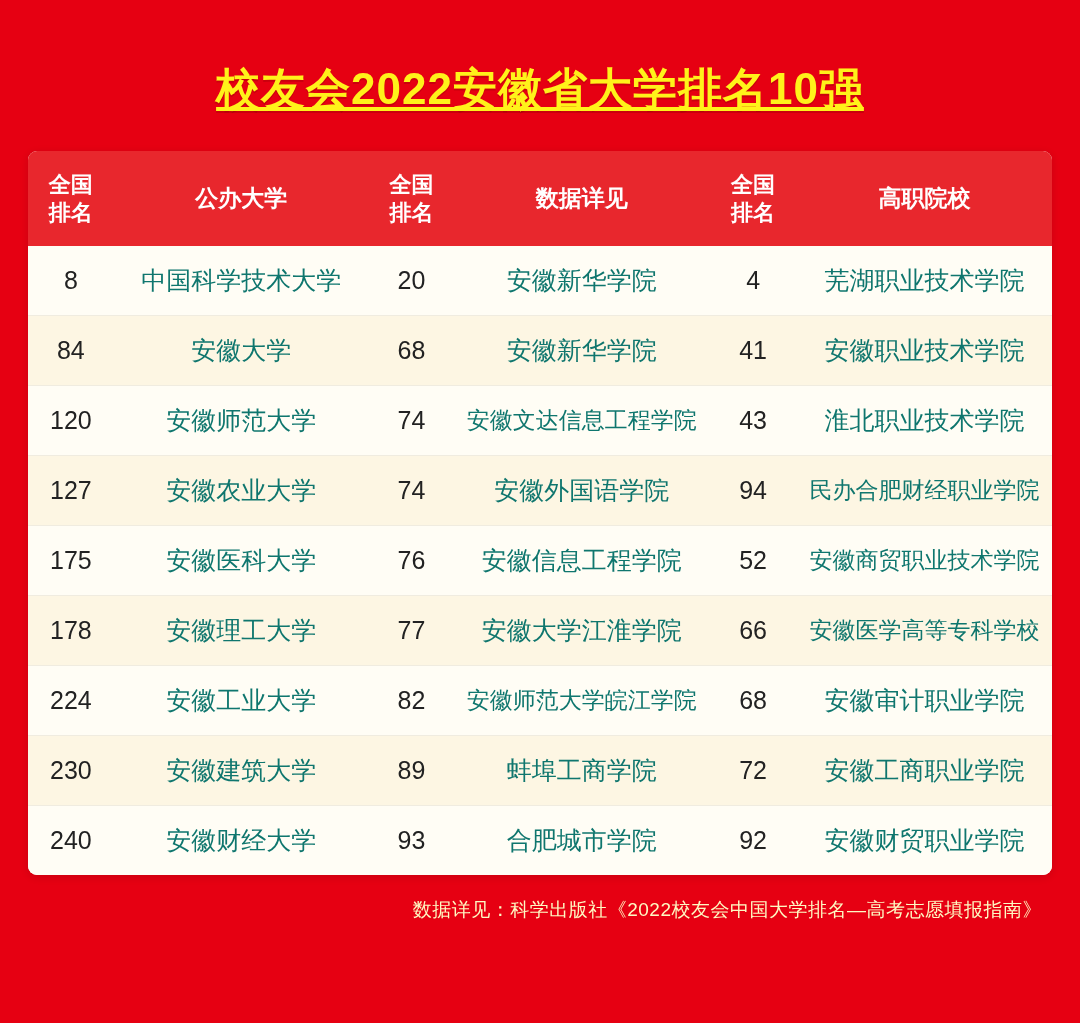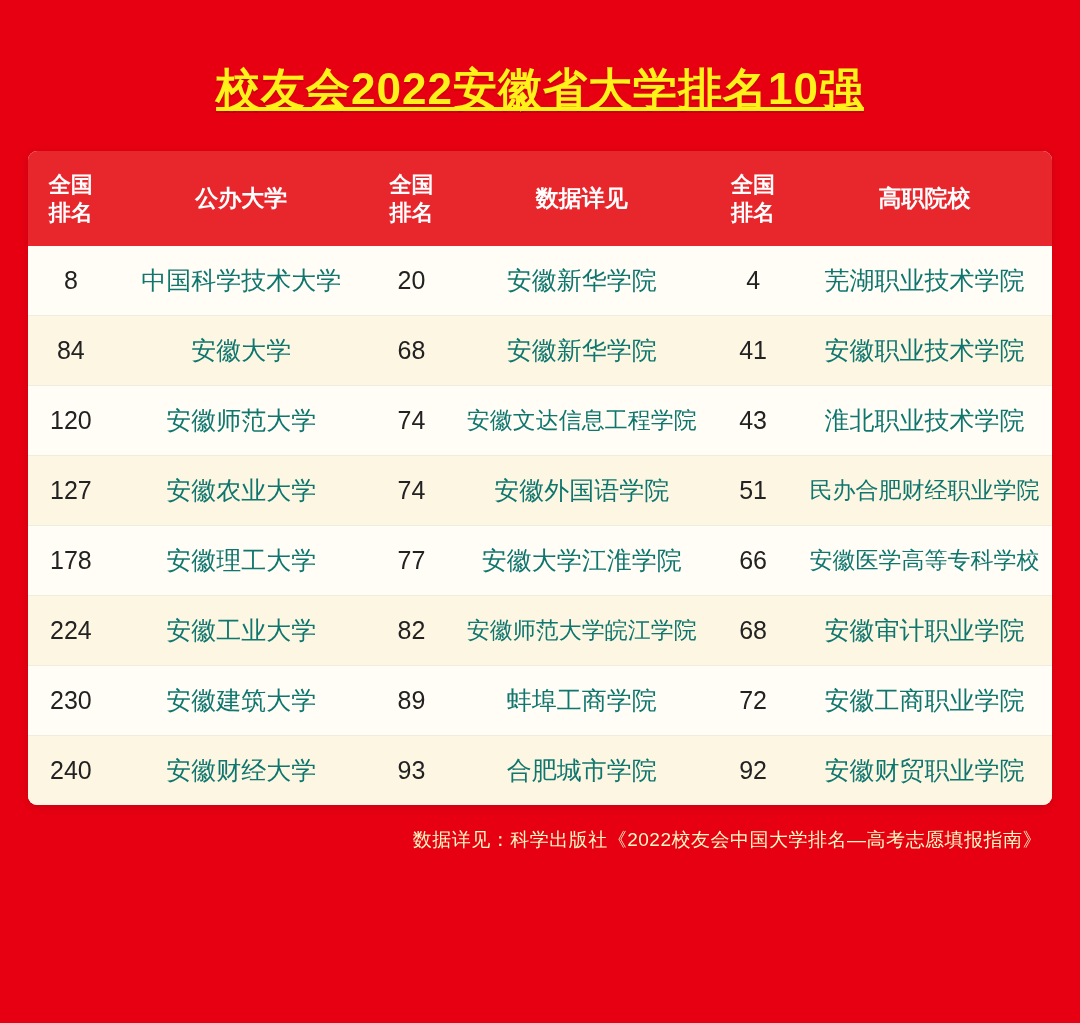--- a/index.html
+++ b/index.html
@@ -157,22 +157,30 @@
           <td class="rank">74</td>
           <td class="name-sm">安徽文达信息工程学院</td>
           <td class="rank">43</td>
           <td>淮北职业技术学院</td>
         </tr>
         <tr>
           <td class="rank">127</td>
           <td>安徽农业大学</td>
           <td class="rank">74</td>
           <td>安徽外国语学院</td>
-          <td class="rank">51</td>
+          <td class="rank">94</td>
           <td class="name-sm">民办合肥财经职业学院</td>
+        </tr>
+        <tr>
+          <td class="rank">175</td>
+          <td>安徽医科大学</td>
+          <td class="rank">76</td>
+          <td>安徽信息工程学院</td>
+          <td class="rank">52</td>
+          <td class="name-sm">安徽商贸职业技术学院</td>
         </tr>
         <tr>
           <td class="rank">178</td>
           <td>安徽理工大学</td>
           <td class="rank">77</td>
           <td>安徽大学江淮学院</td>
           <td class="rank">66</td>
           <td class="name-sm">安徽医学高等专科学校</td>
         </tr>
         <tr>

